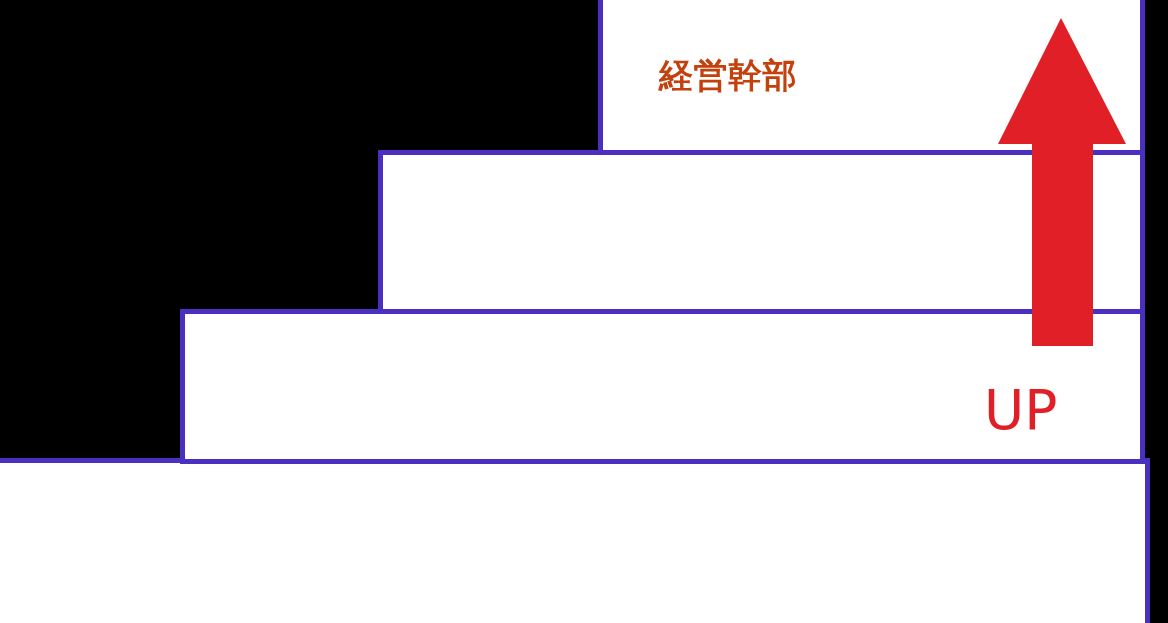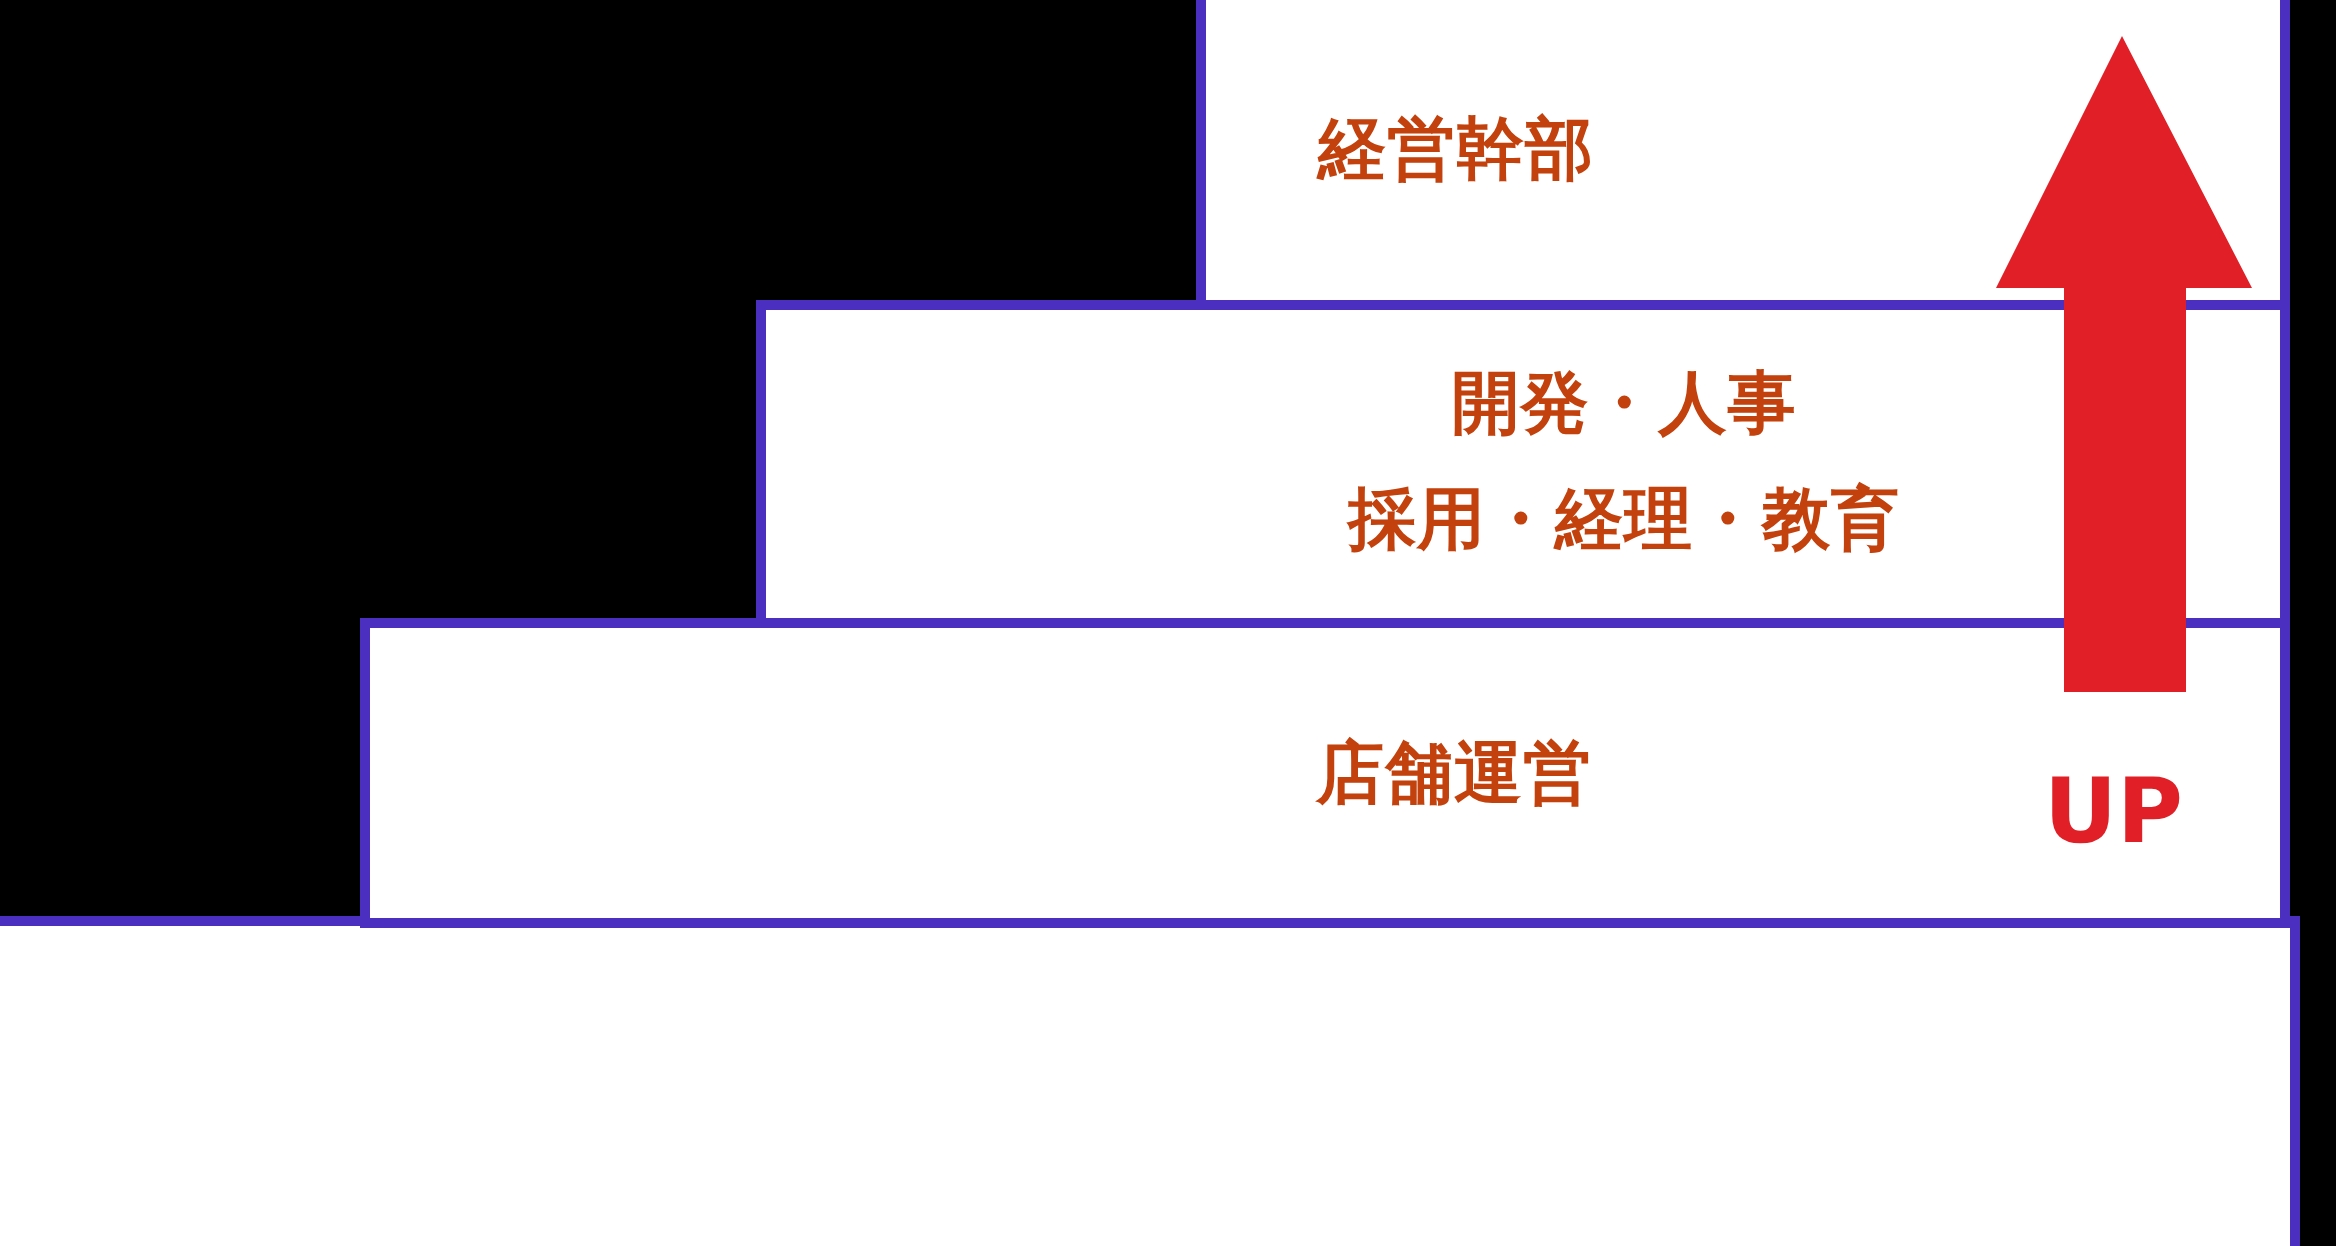--- a/index.html
+++ b/index.html
@@ -53,25 +53,25 @@
     left: 995px;
     top: 16px;
     width: 134px;
     height: 332px;
   }
   .arrow-wrap svg { display: block; width: 100%; height: 100%; }
 
   
   .up-text {
     position: absolute;
-    left: 1022px;
+    left: 984px;
     top: 383px;
     color: #e01f26;
-    font-weight: bold;
-    font-size: 45px;
+    font-weight: normal;
+    font-size: 55px;
     line-height: 1;
     letter-spacing: 0px;
     white-space: nowrap;
   }
 </style>
 </head>
 <body>
 
 <div id="stage">
 
@@ -83,21 +83,16 @@
   <div class="arrow-wrap">
     <svg viewBox="0 0 134 332" xmlns="http://www.w3.org/2000/svg" aria-hidden="true">
       <path d="M 66 2 L 131 128 L 98 128 L 98 330 L 37 330 L 37 128 L 3 128 Z" fill="#e01f26"></path>
     </svg>
   </div>
 
   <div class="up-text">UP</div>
 
   <div class="step-label label-1">経営幹部</div>
 
-  <div class="step-label label-2">
-    <span class="line">開発・人事</span>
-    <span class="line">採用・経理・教育</span>
-  </div>
 
-  <div class="step-label label-3">店舗運営</div>
 
 
 </div>
 
 </body></html>

